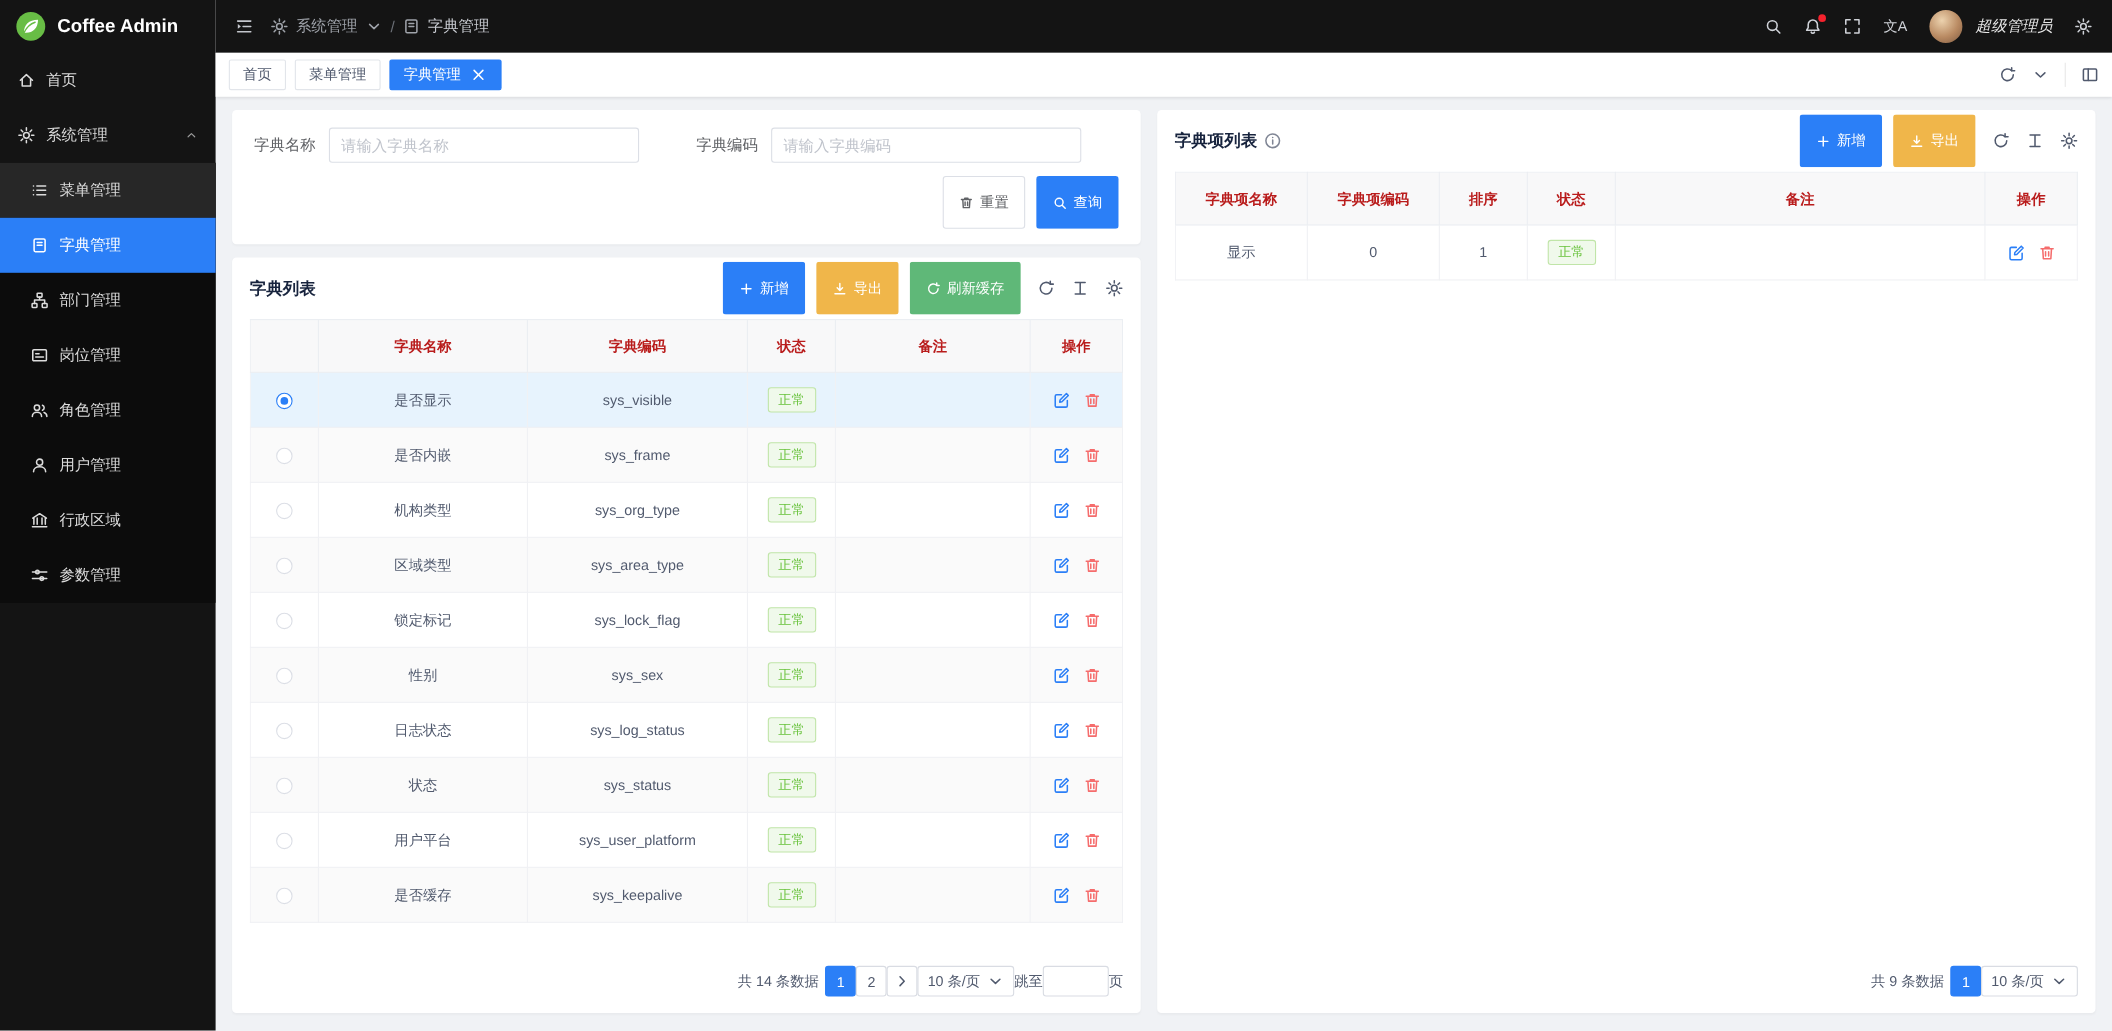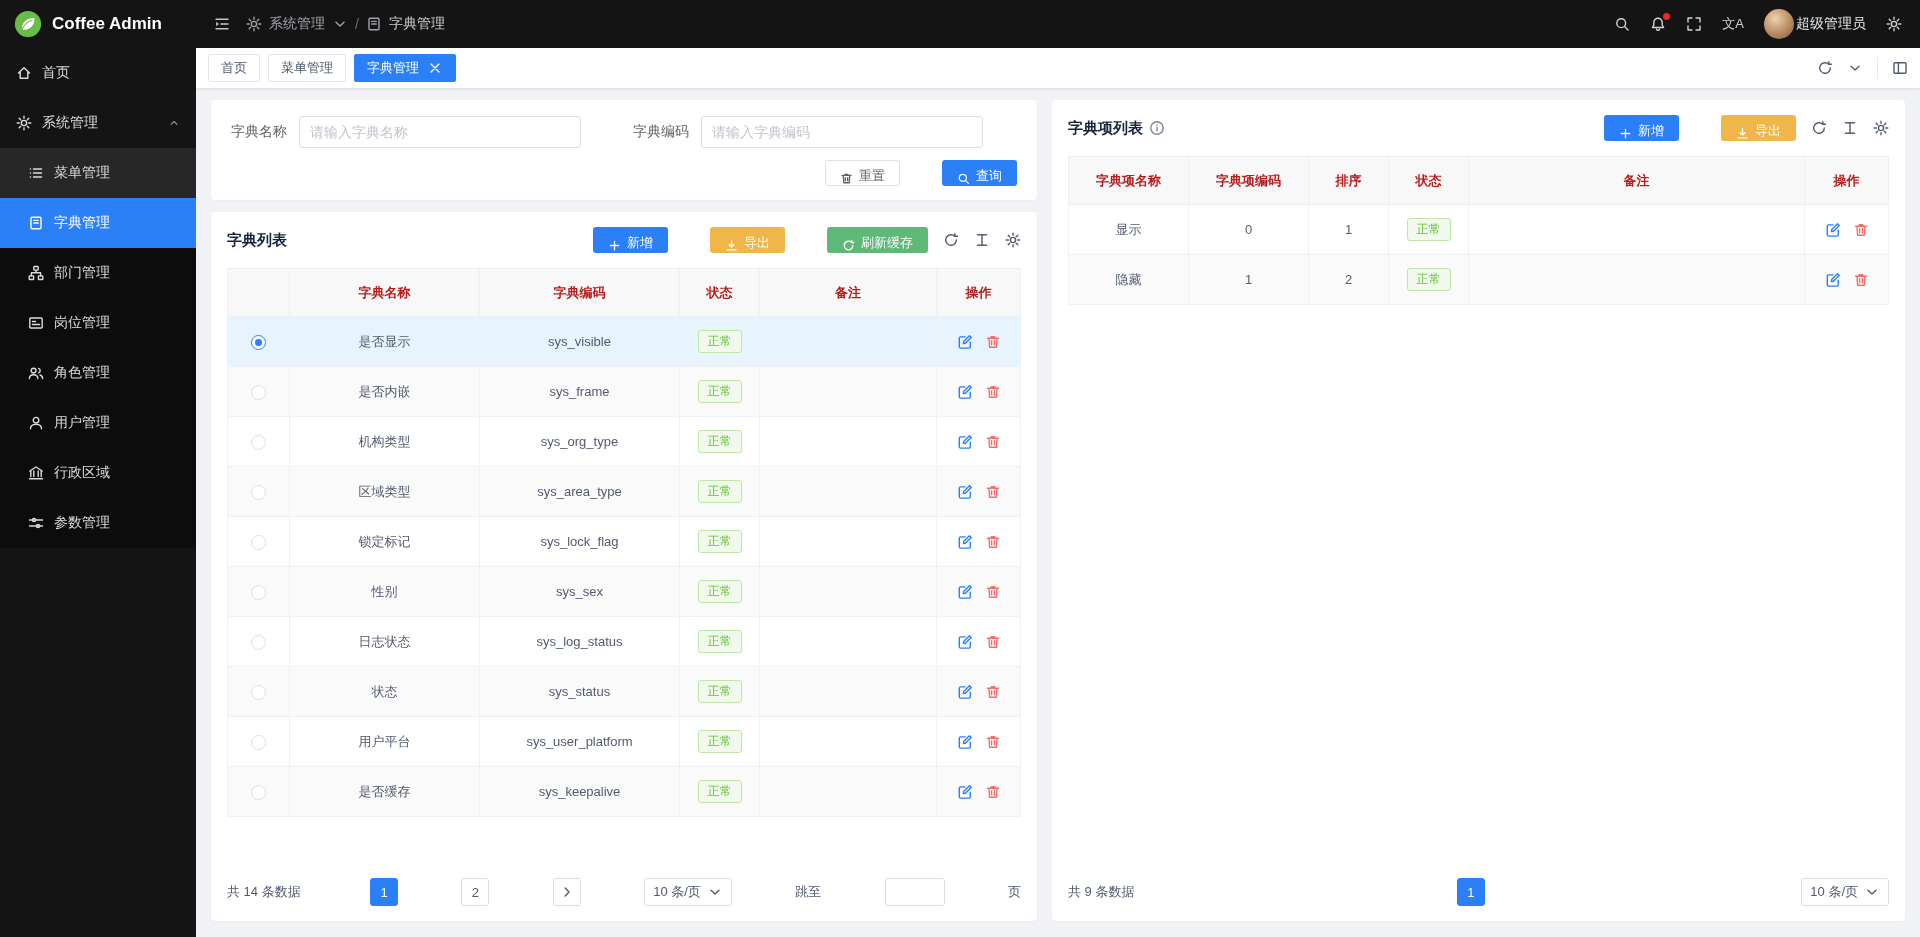--- a/index.html
+++ b/index.html
@@ -30,21 +30,21 @@
   .crumbs { display:flex; align-items:center; gap:7px; font-size:14px; color:#9fa3aa; }
   .cic { width:14px; height:14px; }
   .chev-s { width:11px; height:11px; }
   .crumb { cursor:pointer; }
   .crumb.current { color:#c9ccd2; cursor:default; }
   .sep { color:#6b6f76; }
   .top-right { margin-left:auto; display:flex; align-items:center; gap:20px; color:#cfd2d8; }
   .bell-wrap { position:relative; display:flex; cursor:pointer; }
   .dot { position:absolute; top:-3px; right:-4px; width:7px; height:7px; border-radius:50%; background:#f5222d; }
   .trans { font-size:13px; cursor:pointer; }
-  .user-box { display:flex; align-items:center; gap:2px; cursor:pointer; }
+  .user-box { display:flex; align-items:center; gap:12px; cursor:pointer;font-style:italic; }
   .avatar { width:30px; height:30px; border-radius:50%; background:radial-gradient(circle at 38% 32%, #ecd2ae, #b98a62 55%, #7d5a41 100%); flex:none; }
   .uname { color:#e8e8e8; font-size:14px; }
 
   .tabbar { height:40px; background:#fff; display:flex; align-items:center; padding:0 12px; box-shadow:0 1px 3px rgba(0,0,0,.10); position:relative; z-index:2; flex:none; }
   .tab { display:flex; align-items:center; gap:8px; height:28px; padding:0 12px; border:1px solid #e2e5ea; border-radius:2px; margin-right:8px; font-size:13px; color:#515a6e; background:#fff; cursor:pointer; white-space:nowrap; }
   .tab.active { background:#2b7ff7; border-color:#2b7ff7; color:#fff; }
   .tclose { width:11px; height:11px; stroke-width:1.8; cursor:pointer; }
   .tab-tools { margin-left:auto; display:flex; align-items:center; gap:14px; color:#515a6e; }
   .tool { width:16px; height:16px; cursor:pointer; }
   .tool-sep { width:1px; height:22px; background:#e8e8e8; }
@@ -55,21 +55,21 @@
 
   
   .search-card { padding:16px 20px 14px; flex:none; }
   .form-row { display:flex; gap:52px; }
   .form-item { display:flex; align-items:center; gap:12px; }
   .f-label { color:#606266; font-size:14px; white-space:nowrap; }
   .f-input { width:282px; height:32px; border:1px solid #dcdfe6; border-radius:3px; padding:0 10px; font-size:14px; color:#333; outline:none; font-family:inherit; }
   .f-input::placeholder { color:#c0c4cc; }
   .btn-row { display:flex; justify-content:flex-end; gap:10px; margin-top:12px; }
 
-  .btn { display:inline-flex; align-items:flex-end; gap:6px; height:26px; padding:0 14px; border-radius:3px; border:1px solid transparent; font-size:13px; cursor:pointer; font-family:inherit; background:#fff; white-space:nowrap;margin-left:32px; }
+  .btn { display:inline-flex; align-items:center; gap:6px; height:48px; padding:0 14px; border-radius:3px; border:1px solid transparent; font-size:13px; cursor:pointer; font-family:inherit; background:#fff; white-space:nowrap; }
   .btn .bic { width:13px; height:13px; stroke-width:1.6; }
   .btn.plain { border-color:#dcdfe6; color:#606266; }
   .btn.primary { background:#2b7ff7; color:#fff; }
   .btn.warning { background:#f0b64a; color:#fff; }
   .btn.success { background:#5fb878; color:#fff; }
 
   
   .table-card, .right-card { flex:1; display:flex; flex-direction:column; padding:0 16px; min-height:0; }
   .card-head { height:56px; display:flex; align-items:center; flex:none; }
   .card-title { font-size:15px; font-weight:bold; color:#17233d; display:flex; align-items:center; gap:6px; }
@@ -90,21 +90,21 @@
   .badge { display:inline-block; padding:3px 9px; font-size:12px; color:#67c23a; background:#f0f9eb; border:1px solid #c0e5a8; border-radius:3px; line-height:1.2; }
 
   .radio { display:inline-block; width:15px; height:15px; border:1px solid #dcdfe6; border-radius:50%; background:#fff; position:relative; cursor:pointer; vertical-align:middle; }
   .radio.checked { border-color:#2b7ff7; }
   .radio.checked::after { content:""; position:absolute; inset:3px; border-radius:50%; background:#2b7ff7; }
 
   .op-ic { width:15px; height:15px; cursor:pointer; margin:0 6px; vertical-align:middle; }
   .op-ic.edit { color:#2b7ff7; }
   .op-ic.del { color:#f56c6c; }
 
-  .pager { display:flex; align-items:center; justify-content:space-between; gap:20px; padding:13px 0 15px; flex:none; font-size:13px; color:#515a6e; }
+  .pager { display:flex; align-items:center; justify-content:flex-end; gap:0; padding:13px 0 15px; flex:none; font-size:13px; color:#515a6e; }
   .p-total { margin-right:6px; }
   .p-btn { min-width:28px; height:28px; display:inline-flex; align-items:center; justify-content:center; border:1px solid #d9dce3; border-radius:3px; background:#fff; cursor:pointer; font-size:13px; color:#515a6e; padding:0 4px; }
   .p-btn.active { background:#2b7ff7; border-color:#2b7ff7; color:#fff; }
   .pic { width:12px; height:12px; }
   .p-select { height:28px; display:inline-flex; align-items:center; gap:6px; border:1px solid #d9dce3; border-radius:3px; padding:0 8px; cursor:pointer; background:#fff; white-space:nowrap; }
   .p-jump-input { width:60px; height:28px; border:1px solid #d9dce3; border-radius:3px; outline:none; padding:0 6px; font-family:inherit; }
 </style>
 </head>
 <body>
 
@@ -653,32 +653,20 @@
                 <td>0</td>
                 <td>1</td>
                 <td><span class="badge">正常</span></td>
                 <td></td>
                 <td><svg class="ic op-ic edit">
                       <use href="#i-edit"></use>
                     </svg><svg class="ic op-ic del">
                       <use href="#i-trash"></use>
                     </svg></td>
               </tr>
-              <tr>
-                <td>隐藏</td>
-                <td>1</td>
-                <td>2</td>
-                <td><span class="badge">正常</span></td>
-                <td></td>
-                <td><svg class="ic op-ic edit">
-                      <use href="#i-edit"></use>
-                    </svg><svg class="ic op-ic del">
-                      <use href="#i-trash"></use>
-                    </svg></td>
-              </tr>
             </tbody>
           </table>
         </div>
 
         <div class="pager">
           <span class="p-total">共 9 条数据</span>
           <span class="p-btn active">1</span>
           <span class="p-select">
             <span>10 条/页</span>
             <svg class="ic pic">

